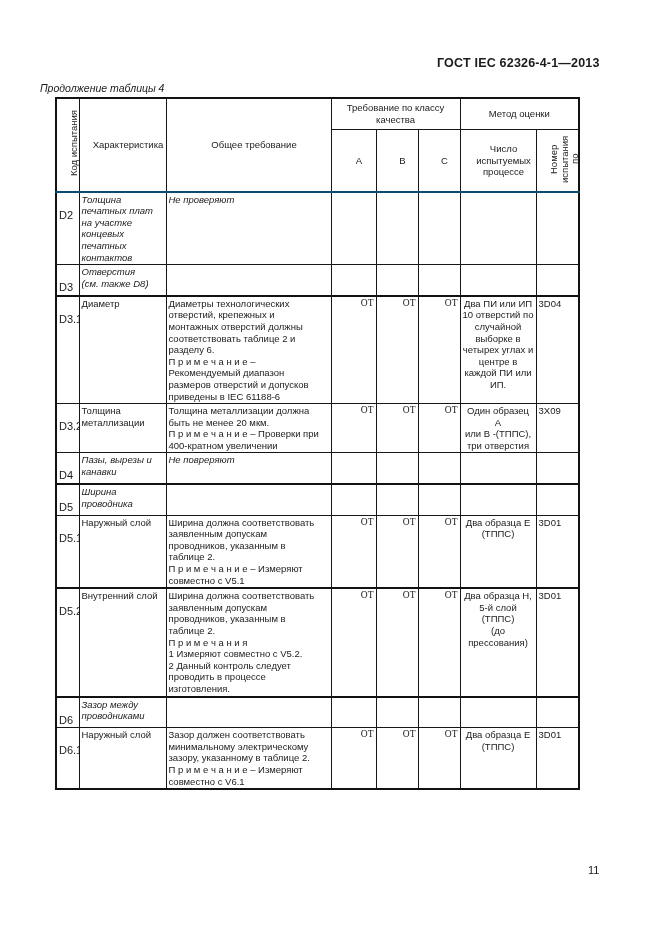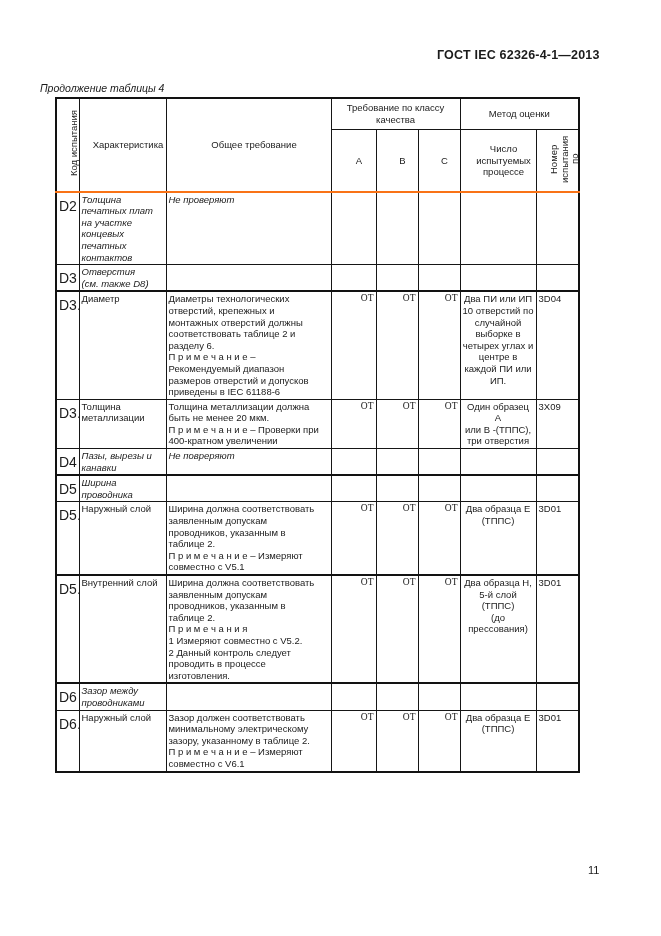--- a/index.html
+++ b/index.html
@@ -2,21 +2,21 @@
 <html><head>
 <meta charset="utf-8">
 <style>
   html,body{margin:0;padding:0;background:#e8e8e8;}
   .page{
     position:relative;width:661px;height:936px;background:#ffffff;
     font-family:"Liberation Sans","DejaVu Sans",sans-serif;color:#1b1b1b;
     margin:0 auto;overflow:hidden;
   }
   .doc-title{
-    position:absolute;top:48px;left:437px;
+    position:absolute;top:56px;left:437px;
     font-size:12.5px;font-weight:bold;letter-spacing:.2px;white-space:nowrap;
   }
   .caption{
     position:absolute;top:82px;left:40px;
     font-size:10.5px;font-style:italic;white-space:nowrap;
   }
   table.t4{
     position:absolute;top:97px;left:55px;
     border-collapse:collapse;table-layout:fixed;width:523px;
     border:2px solid #121212;
@@ -26,26 +26,26 @@
     font-size:9.5px;line-height:11.6px;
     padding:1px 2px;vertical-align:top;
     overflow:hidden;white-space:pre-line;
   }
   .t4 thead th{
     font-weight:normal;text-align:center;vertical-align:middle;padding:1px 1px;
   }
   .t4 thead tr.h1 th{height:28px;}
   .t4 thead tr.h2 th{height:56px;}
   .t4 thead th{border-bottom-width:1px;}
-  .t4 thead tr.h2 th,.t4 thead th[rowspan]{border-bottom:2px solid #f97316;padding-left:12px;}
+  .t4 thead tr.h2 th,.t4 thead th[rowspan]{border-bottom:2px solid #0c4a6e;padding-left:12px;}
   .vtext{
     writing-mode:vertical-rl;transform:rotate(180deg);
     display:inline-block;white-space:pre-line;line-height:10.5px;
   }
-  td.code{font-size:14px;text-align:left;padding-top:8px;white-space:nowrap;}
+  td.code{font-size:11px;text-align:left;padding-top:17px;white-space:nowrap;}
   td.abc{text-align:right;font-family:Liberation Serif, serif;}
   td.samples{text-align:center;}
   td.num{}
   .it{font-style:italic;}
   tr.thick td{border-top:2px solid #121212;margin-left:44px;}
   .page-num{position:absolute;top:864px;left:588px;font-size:11px;}
 </style>
 </head>
 <body>
 

